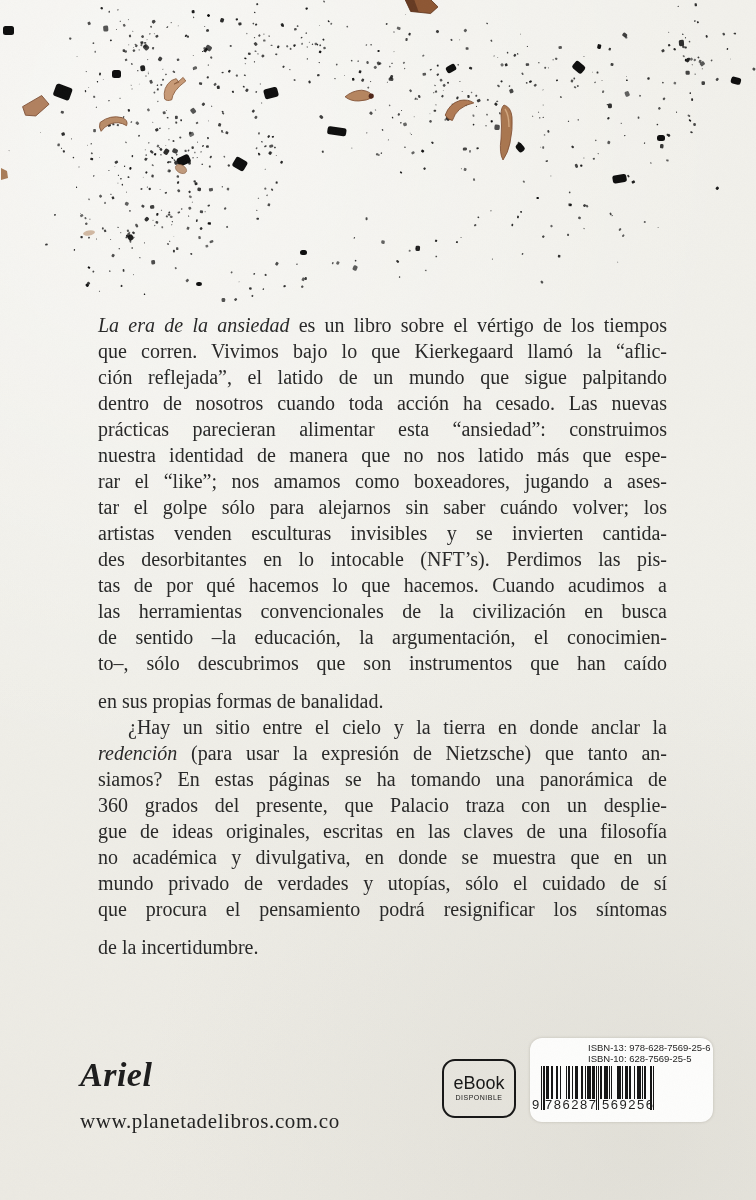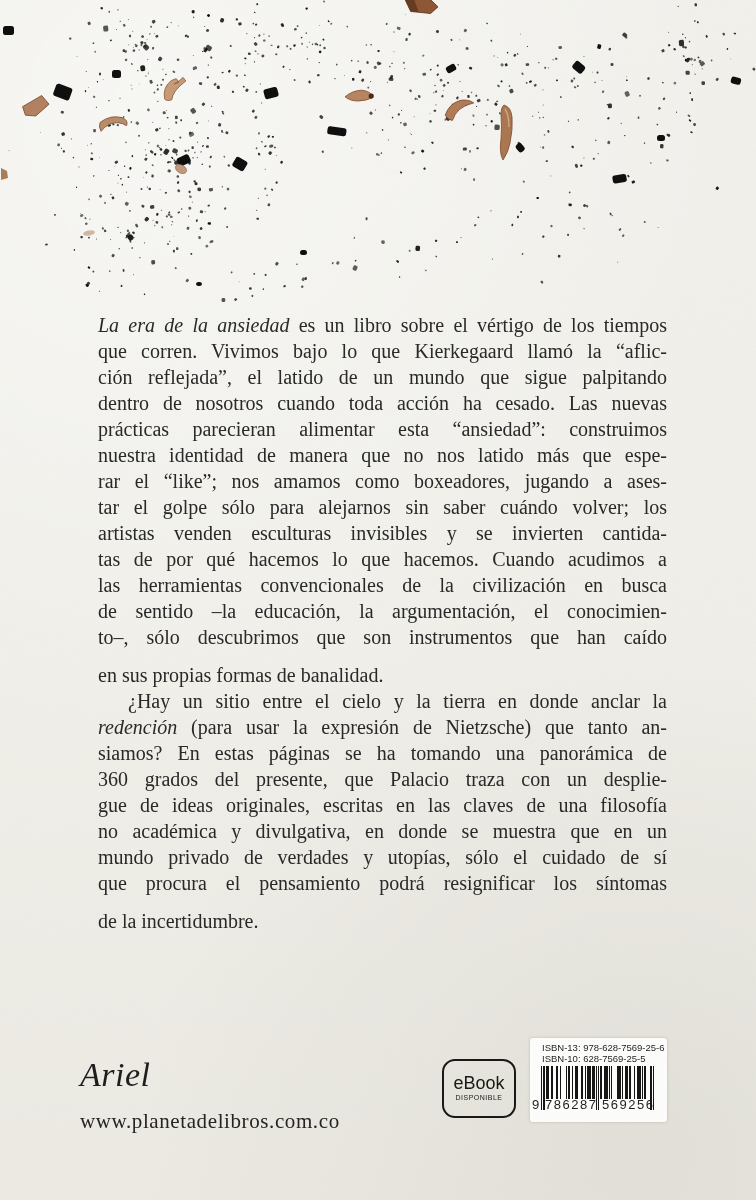--- a/index.html
+++ b/index.html
@@ -19,37 +19,37 @@
   .line{
     font-size:20px;line-height:26px;height:26px;white-space:normal;
     text-align:justify;text-align-last:justify;
   }
   .line.fin{text-align-last:left;margin-top:12px;}
   .line.ind{text-indent:30px;}
   .line em{font-style:italic;}
 
   
   .brand{position:absolute;left:80px;top:1056px;color:#1c1c1c;}
-  .logo{font-style:italic;font-weight:400;font-size:34px;line-height:38px;letter-spacing:.5px;}
+  .logo{font-style:italic;font-weight:700;font-size:34px;line-height:38px;letter-spacing:.5px;}
   .site{font-size:21px;line-height:22px;letter-spacing:.6px;margin-top:16px;color:#222;}
 
   
   .ebook{
     position:absolute;left:442px;top:1059px;width:74px;height:59px;box-sizing:border-box;
     border:2.5px solid #161616;border-radius:13px;text-align:center;color:#161616;
     font-family:"Liberation Sans", sans-serif;background:transparent;
   }
   .eb1{font-size:18px;line-height:19px;margin-top:13px;font-weight:500;}
   .eb2{font-size:7px;line-height:9px;letter-spacing:.5px;font-weight:500;}
 
   
   .bcbox{
     position:absolute;left:530px;top:1038px;width:137px;height:84px;background:#fdfdfc;
-    border-radius:3px;box-shadow:0 0 3px rgba(120,115,100,.35);
-    font-family:"Liberation Sans", sans-serif;color:#1d1d1d;
+    border-radius:12px;box-shadow:0 0 3px rgba(120,115,100,.35);
+    font-family:"Liberation Sans", sans-serif;color:#1d1d1d;padding-left:46px;
   }
   .isbn{font-size:9.5px;line-height:11px;padding-left:12px;white-space:nowrap;}
   .isbn:first-child{padding-top:4px;}
   svg.bars{position:absolute;left:11px;top:28px;width:113px;height:44px;display:block;}
   .digits{position:absolute;left:0;top:59px;width:137px;height:16px;font-size:13px;line-height:16px;}
   .digits span{position:absolute;top:0;letter-spacing:1.5px;}
   .digits .sys{left:2px;letter-spacing:0;}
   .digits .g1{left:15px;width:52px;text-align:center;}
   .digits .g2{left:72px;width:52px;text-align:center;}
 </style>
@@ -838,20 +838,21 @@
   <main class="synopsis" id="synopsis">
       <div class="line"><em>La era de la ansiedad</em><span> es un libro sobre el vértigo de los tiempos</span></div>
       <div class="line"><span>que corren. Vivimos bajo lo que Kierkegaard llamó la “aflic-</span></div>
       <div class="line"><span>ción reflejada”, el latido de un mundo que sigue palpitando</span></div>
       <div class="line"><span>dentro de nosotros cuando toda acción ha cesado. Las nuevas</span></div>
       <div class="line"><span>prácticas parecieran alimentar esta “ansiedad”: construimos</span></div>
       <div class="line"><span>nuestra identidad de manera que no nos latido más que espe-</span></div>
       <div class="line"><span>rar el “like”; nos amamos como boxeadores, jugando a ases-</span></div>
       <div class="line"><span>tar el golpe sólo para alejarnos sin saber cuándo volver; los</span></div>
       <div class="line"><span>artistas venden esculturas invisibles y se invierten cantida-</span></div>
+      <div class="line"><span>des desorbitantes en lo intocable (NFT’s). Perdimos las pis-</span></div>
       <div class="line"><span>tas de por qué hacemos lo que hacemos. Cuando acudimos a</span></div>
       <div class="line"><span>las herramientas convencionales de la civilización en busca</span></div>
       <div class="line"><span>de sentido –la educación, la argumentación, el conocimien-</span></div>
       <div class="line"><span>to–, sólo descubrimos que son instrumentos que han caído</span></div>
       <div class="line fin"><span>en sus propias formas de banalidad.</span></div>
       <div class="line ind"><span>¿Hay un sitio entre el cielo y la tierra en donde anclar la</span></div>
       <div class="line"><em>redención</em><span> (para usar la expresión de Nietzsche) que tanto an-</span></div>
       <div class="line"><span>siamos? En estas páginas se ha tomando una panorámica de</span></div>
       <div class="line"><span>360 grados del presente, que Palacio traza con un desplie-</span></div>
       <div class="line"><span>gue de ideas originales, escritas en las claves de una filosofía</span></div>

